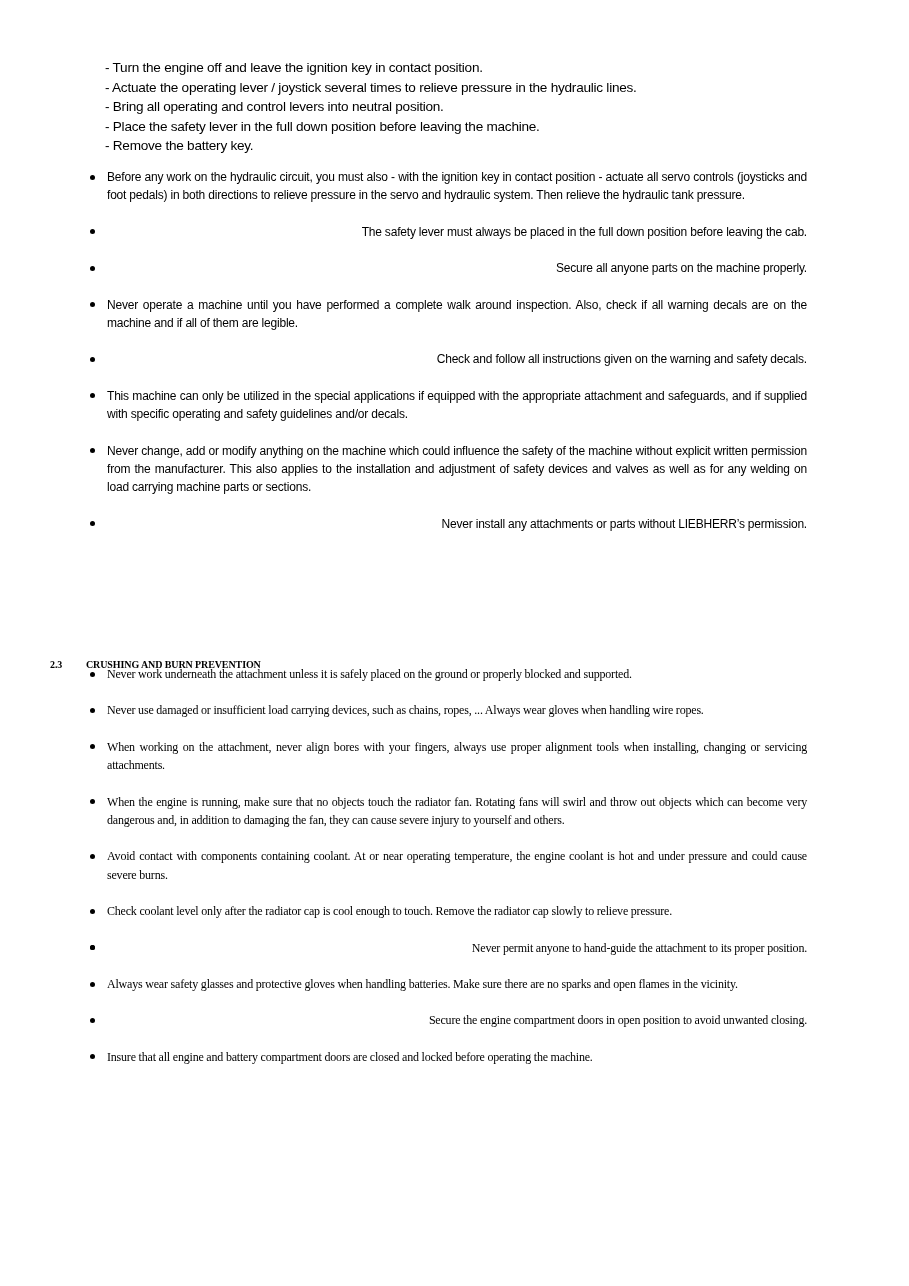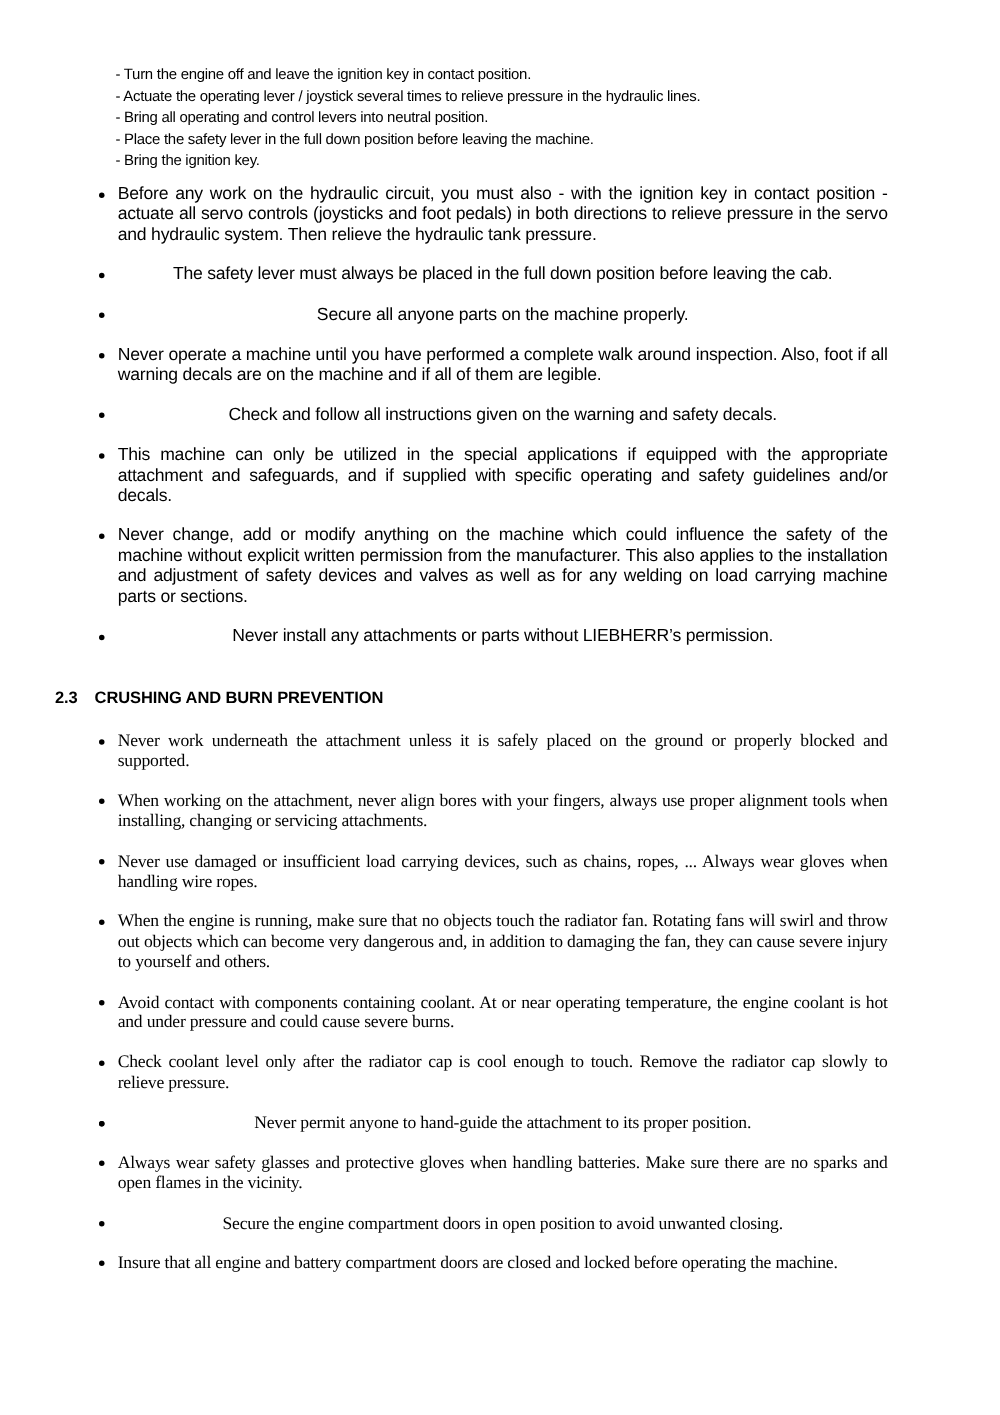--- a/index.html
+++ b/index.html
@@ -43,50 +43,51 @@
   
   .bullets {
     position: absolute;
     left: 90px;
     top: 168px;
     width: 717px;
   }
   .bullet {
     position: relative;
     padding-left: 17px;
-    font-size: 16px;
+    font-size: 12px;
     line-height: 18.4px;
     letter-spacing: -0.2px;
     text-align: justify;
     text-justify: inter-word;
     margin-bottom: 18px;
   }
   .bullet:last-child { margin-bottom: 0; }
   .bullet .dot {
     position: absolute;
     left: 0;
     top: 6.5px;
     width: 5px;
     height: 5px;
     background: #000;
     border-radius: 50%;
   }
   
-  .bullet.one-line { text-align: center; white-space: nowrap; }
+  .bullet.one-line { text-align: right; white-space: nowrap; }
 
   
   .section-head {
     position: absolute;
     left: 50px;
-    top: 626px;
-    font-size: 15px;
+    top: 656px;
+    font-size: 10px;
     line-height: 18px;
     font-weight: bold;
     letter-spacing: -0.1px;
     white-space: nowrap;
+    font-family: Liberation Serif, serif;
   }
   .section-head .num {
     display: inline-block;
     width: 36px;
   }
   .section-head .ttl {
     display: inline-block;
   }
 
   
@@ -98,21 +99,21 @@
 </head>
 <body>
 
 <div class="page">
 
   <div class="dash-block">
     <div class="dash-item">- Turn the engine off and leave the ignition key in contact position.</div>
     <div class="dash-item">- Actuate the operating lever / joystick several times to relieve pressure in the hydraulic lines.</div>
     <div class="dash-item">- Bring all operating and control levers into neutral position.</div>
     <div class="dash-item">- Place the safety lever in the full down position before leaving the machine.</div>
-    <div class="dash-item">- Bring the ignition key.</div>
+    <div class="dash-item">- Remove the battery key.</div>
   </div>
 
   <div class="bullets">
 
     <div class="bullet">
       <span class="dot"></span>
       <span>Before any work on the hydraulic circuit, you must also - with the ignition key in contact position - actuate all servo controls (joysticks and foot pedals) in both directions to relieve pressure in the servo and hydraulic system. Then relieve the hydraulic tank pressure.</span>
     </div>
 
     <div class="bullet one-line">
@@ -120,21 +121,21 @@
       <span>The safety lever must always be placed in the full down position before leaving the cab.</span>
     </div>
 
     <div class="bullet one-line">
       <span class="dot"></span>
       <span>Secure all anyone parts on the machine properly.</span>
     </div>
 
     <div class="bullet">
       <span class="dot"></span>
-      <span>Never operate a machine until you have performed a complete walk around inspection. Also, foot if all warning decals are on the machine and if all of them are legible.</span>
+      <span>Never operate a machine until you have performed a complete walk around inspection. Also, check if all warning decals are on the machine and if all of them are legible.</span>
     </div>
 
     <div class="bullet one-line">
       <span class="dot"></span>
       <span>Check and follow all instructions given on the warning and safety decals.</span>
     </div>
 
     <div class="bullet">
       <span class="dot"></span>
       <span>This machine can only be utilized in the special applications if equipped with the appropriate attachment and safeguards, and if supplied with specific operating and safety guidelines and/or decals.</span>
@@ -158,30 +159,30 @@
 
   <div class="bullets group-two">
 
     <div class="bullet">
       <span class="dot"></span>
       <span>Never work underneath the attachment unless it is safely placed on the ground or properly blocked and supported.</span>
     </div>
 
     <div class="bullet">
       <span class="dot"></span>
+      <span>Never use damaged or insufficient load carrying devices, such as chains, ropes, ... Always wear gloves when handling wire ropes.</span>
+    </div>
+
+    <div class="bullet">
+      <span class="dot"></span>
       <span>When working on the attachment, never align bores with your fingers, always use proper alignment  tools when installing, changing or servicing attachments.</span>
     </div>
 
     <div class="bullet">
       <span class="dot"></span>
-      <span>Never use damaged or insufficient load carrying devices, such as chains, ropes, ... Always wear gloves when handling wire ropes.</span>
-    </div>
-
-    <div class="bullet">
-      <span class="dot"></span>
       <span>When the engine is running, make sure that no objects touch the radiator fan. Rotating fans will swirl and throw out objects which can become very dangerous and, in addition to damaging the fan, they can cause severe injury to yourself and others.</span>
     </div>
 
     <div class="bullet">
       <span class="dot"></span>
       <span>Avoid contact with components containing coolant. At or near operating temperature, the engine coolant is hot and under pressure and could cause severe burns.</span>
     </div>
 
     <div class="bullet">
       <span class="dot"></span>

